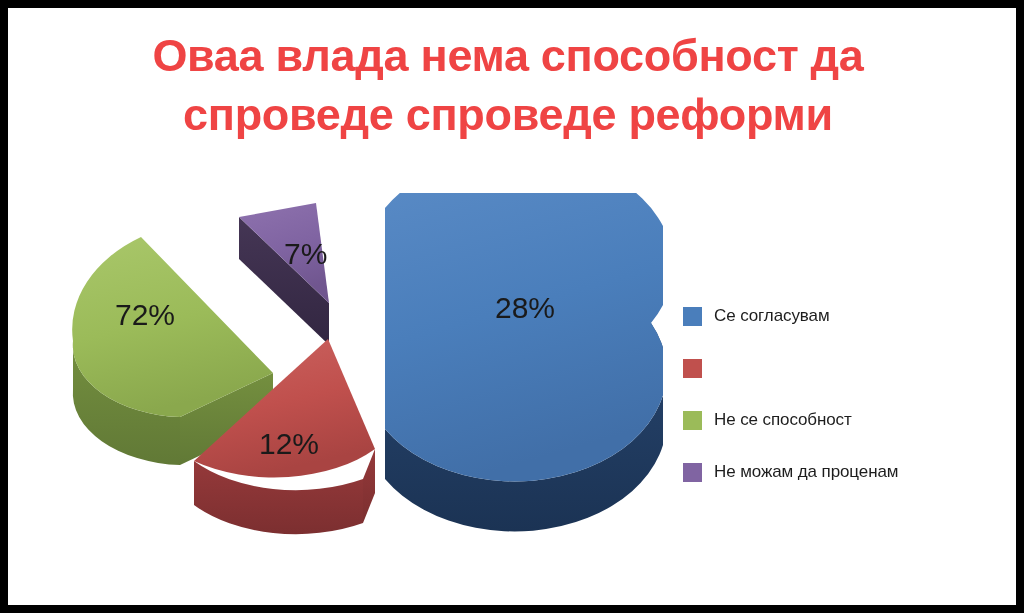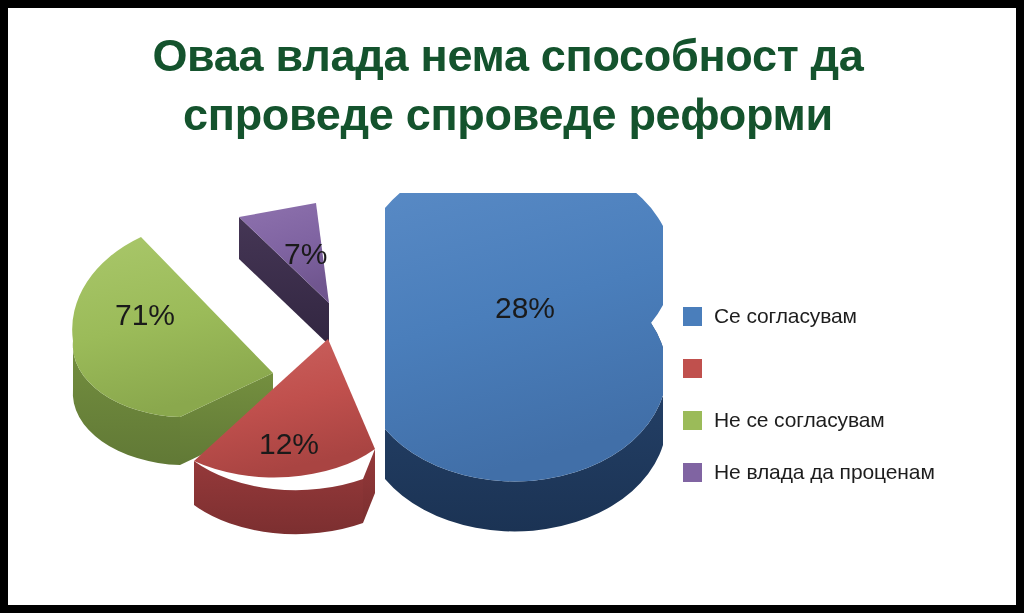--- a/index.html
+++ b/index.html
@@ -36,21 +36,21 @@
   #chart-title {
     position: absolute;
     left: 60px;
     top: 18px;
     width: 880px;
     text-align: center;
     font-family: "Liberation Sans", sans-serif;
     font-weight: bold;
     font-size: 45px;
     line-height: 1.32;
-    color: #14532d;
+    color: #ef4444;
     letter-spacing: -0.3px;
   }
   #chart-title .tl { display: block; }
 
   
   #pie-area {
     position: absolute;
     left: 55px;
     top: 185px;
     width: 600px;
@@ -90,21 +90,21 @@
     height: 52px;
   }
   .legend-swatch {
     width: 19px;
     height: 19px;
     flex: 0 0 19px;
     margin-right: 12px;
   }
   .legend-label {
     font-family: "Liberation Sans", sans-serif;
-    font-size: 21px;
+    font-size: 17px;
     color: #1d1d1d;
     white-space: nowrap;
     letter-spacing: -0.1px;
   }
 </style>
 </head>
 <body>
 
 <div id="frame">
   <div id="canvas">
@@ -193,36 +193,36 @@
                    A 152,110 0 0 1 322,236 Z"></path>
           <path fill="url(#gBlueTop)" d="M 322,15
                    A 152,110 0 0 1 588,130
                    A 152,110 0 0 1 322,236
                    Z"></path>
         </g>
       </svg>
 
       <div class="slice-label" id="label-0">28%</div>
       <div class="slice-label" id="label-1">12%</div>
-      <div class="slice-label" id="label-2">71%</div>
+      <div class="slice-label" id="label-2">72%</div>
       <div class="slice-label" id="label-3">7%</div>
     </div>
 
     <div id="legend">
       <div class="legend-item">
         <span class="legend-swatch" style="background: rgb(74, 126, 187);"></span>
         <span class="legend-label">Се согласувам</span>
       </div>
       <div class="legend-item">
         <span class="legend-swatch" style="background: rgb(192, 80, 77);"></span>
       </div>
       <div class="legend-item">
         <span class="legend-swatch" style="background: rgb(155, 187, 89);"></span>
-        <span class="legend-label">Не се согласувам</span>
+        <span class="legend-label">Не се способност</span>
       </div>
       <div class="legend-item">
         <span class="legend-swatch" style="background: rgb(128, 100, 162);"></span>
-        <span class="legend-label">Не влада да проценам</span>
+        <span class="legend-label">Не можам да проценам</span>
       </div>
     </div>
 
   </div>
 </div>
 
 </body></html>

